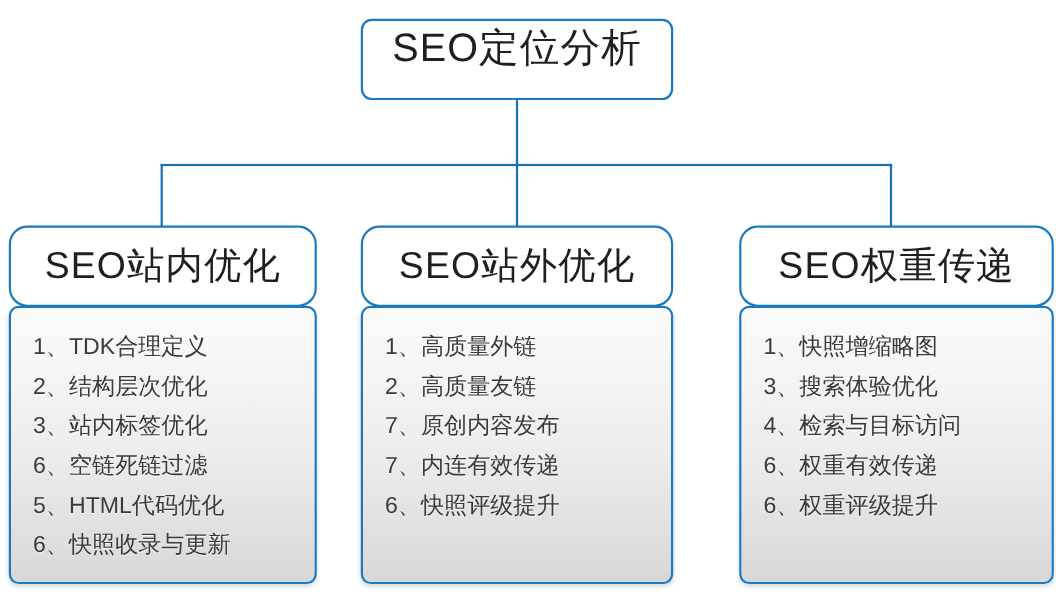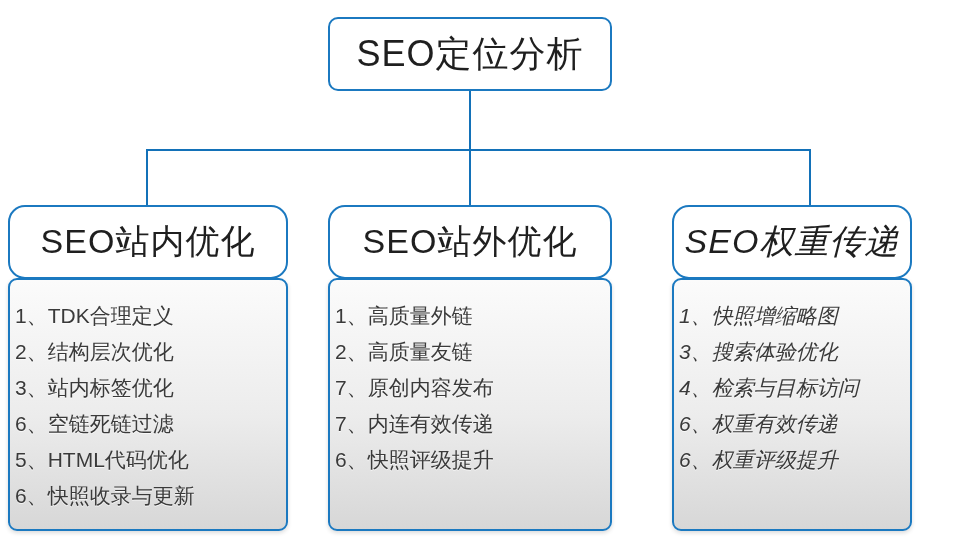--- a/index.html
+++ b/index.html
@@ -13,37 +13,37 @@
   }
   
   .root-box {
     position: absolute;
     left: 328px; top: 17px;
     width: 284px; height: 74px;
     box-sizing: border-box;
     background: #ffffff;
     border: 2px solid #1b79c0;
     border-radius: 10px;
-    display: flex; align-items: center; justify-content: center;
+    display: flex; justify-content: center;
     font-size: 36px;
     color: #1f1f1f;
     letter-spacing: 1px;
     z-index: 3;
   }
   
   .line { position: absolute; background: #1371b8; z-index: 1; }
   .line-root-v  { left: 469px; top: 91px;  width: 2px;  height: 115px; }
   .line-h       { left: 146px; top: 149px; width: 665px; height: 2px; }
   .line-left-v  { left: 146px; top: 149px; width: 2px;  height: 57px; }
   .line-right-v { left: 809px; top: 149px; width: 2px;  height: 57px; }
   
   .column { position: absolute; top: 205px; z-index: 2; }
   .col1 { left: 8px;   width: 280px; }
   .col2 { left: 328px; width: 284px; }
-  .col3 { left: 672px; width: 240px; font-style: italic; }
+  .col3 { left: 672px; width: 286px; }
   .col-header {
     position: relative;
     height: 74px;
     box-sizing: border-box;
     background: #ffffff;
     border: 2px solid #1b79c0;
     border-radius: 17px;
     display: flex; align-items: center; justify-content: center;
     font-size: 34px;
     color: #1f1f1f;
@@ -52,21 +52,21 @@
   }
   .col-body {
     position: relative;
     margin-top: -1px;
     height: 253px;
     box-sizing: border-box;
     border: 2px solid #1b79c0;
     border-radius: 9px;
     background: linear-gradient(to bottom, #fbfbfb 0%, #ececec 55%, #d7d7d7 100%);
     box-shadow: 0 2px 4px rgba(0,0,0,0.14);
-    padding: 18px 8px 0 5px;
+    padding: 18px 8px 0 20px;
     z-index: 1;
   }
   .item {
     font-size: 21px;
     line-height: 36px;
     color: #3a3a3a;
     white-space: nowrap;
     text-shadow: 0 1px 0 rgba(255,255,255,0.7);
   }
 </style>

